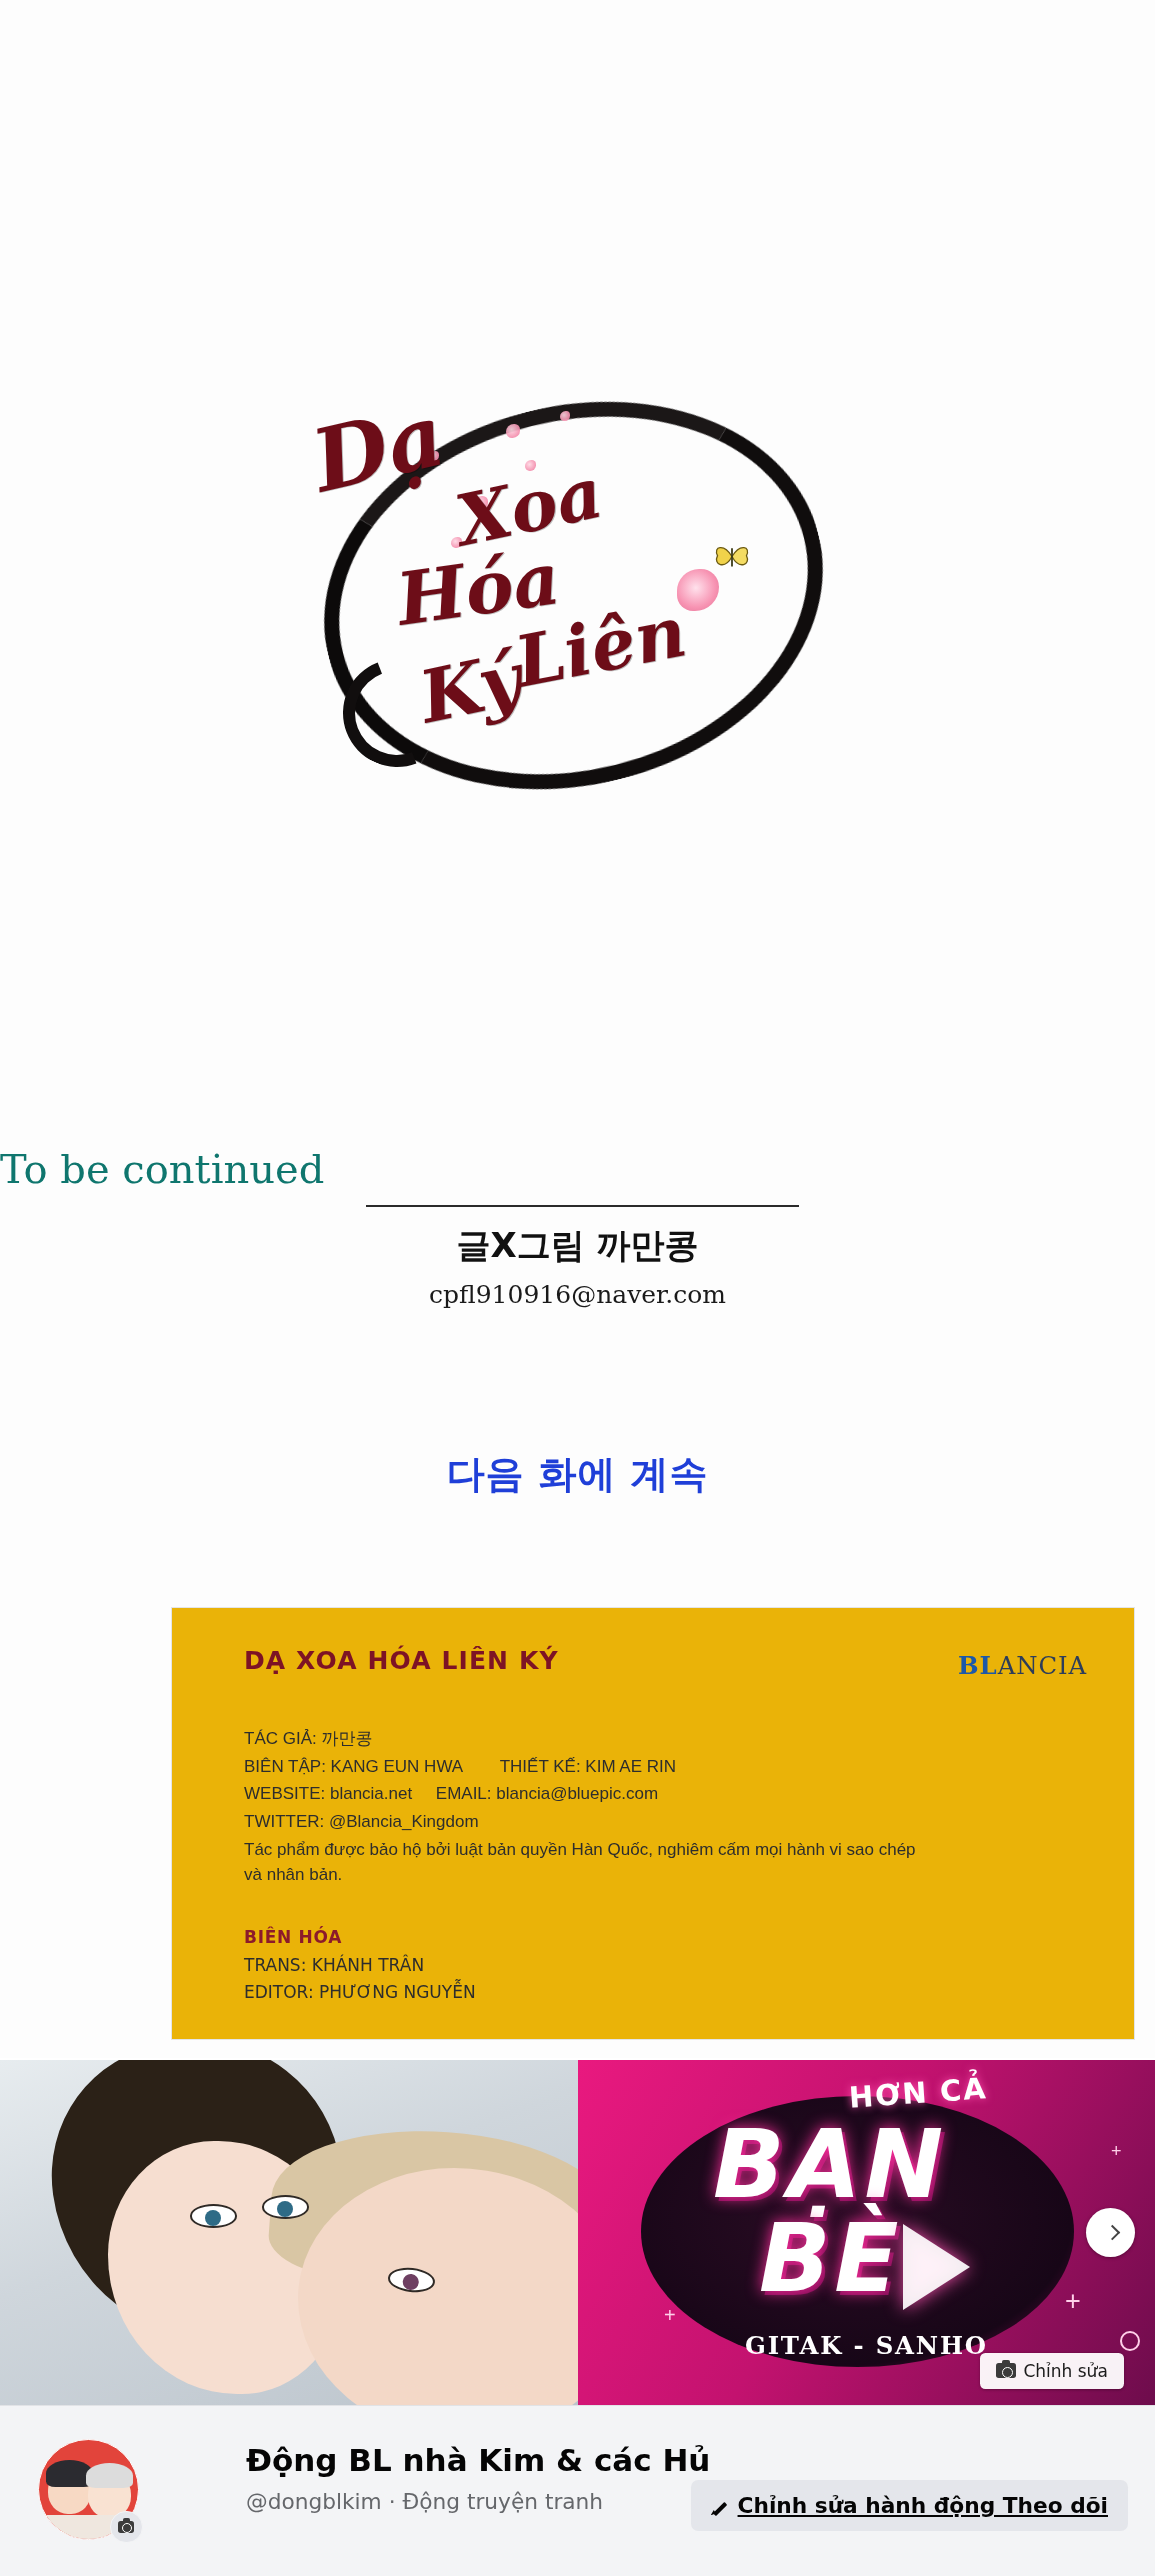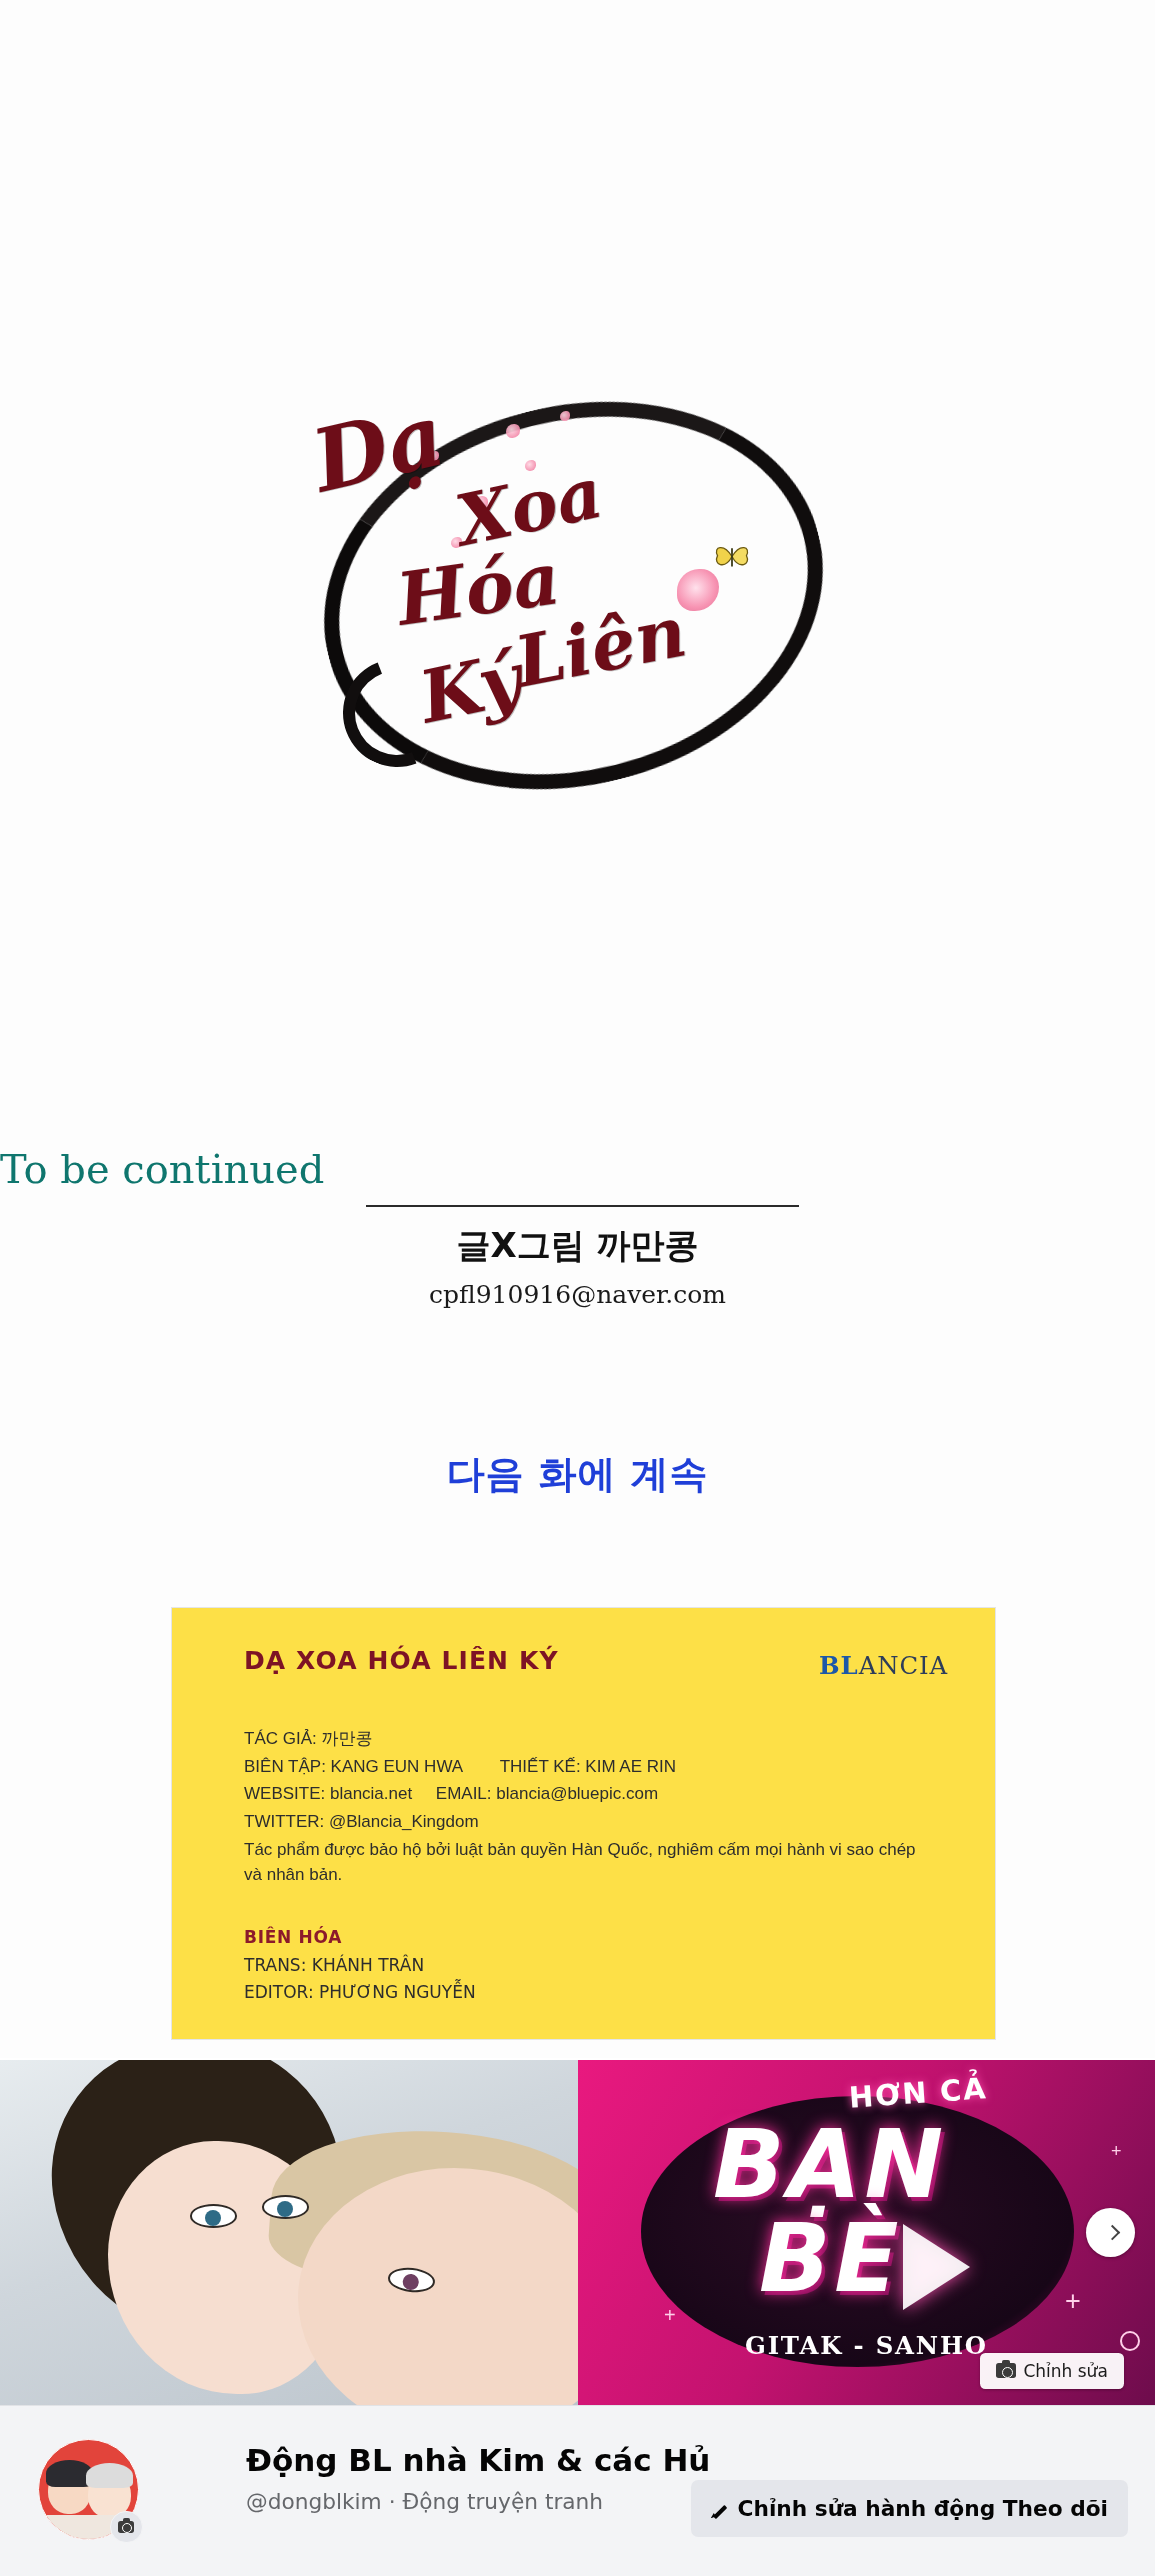--- a/index.html
+++ b/index.html
@@ -141,23 +141,23 @@
     font-size: 38px;
     font-weight: bold;
     color: #1f3fd8;
     letter-spacing: 0.9px;
   }
 
   
   .credit-card {
     position: absolute;
     left: 171px; top: 1607px;
-    width: 825px;
+    width: 964px;
     height: 433px;
-    background: #fde047;
+    background: #eab308;
     border: 0.9px solid #e3e5e8;
   }
   .cc-title {
     position: absolute;
     left: 72px; top: 38px;
     font-family: "DejaVu Sans", sans-serif;
     font-size: 25px;
     font-weight: bold;
     color: #7d1325;
     letter-spacing: 1.1px;
@@ -473,32 +473,33 @@
   .page-meta {
     position: absolute;
     left: 246px; top: 83px;
     font-family: "DejaVu Sans", sans-serif;
     font-size: 21.7px;
     color: #65676b;
   }
   .follow-btn {
     position: absolute;
     right: 27px; top: 74px;
-    height: 57px;
+    height: 51px;
     padding: 0 20px;
     background: #e4e6eb;
     border-radius: 7.2px;
     display: flex;
     align-items: center;
     gap: 9px;
     font-family: "DejaVu Sans", sans-serif;
     font-size: 21.7px;
     font-weight: bold;
     color: #050505;
     white-space: nowrap;
+    text-decoration: underline;
   }
   .pencil-ic {
     width: 18px; height: 18px;
     position: relative;
   }
   .pencil-ic::before {
     content: "";
     position: absolute;
     left: 1.8px; top: 10.8px;
     width: 16.2px; height: 3.6px;

